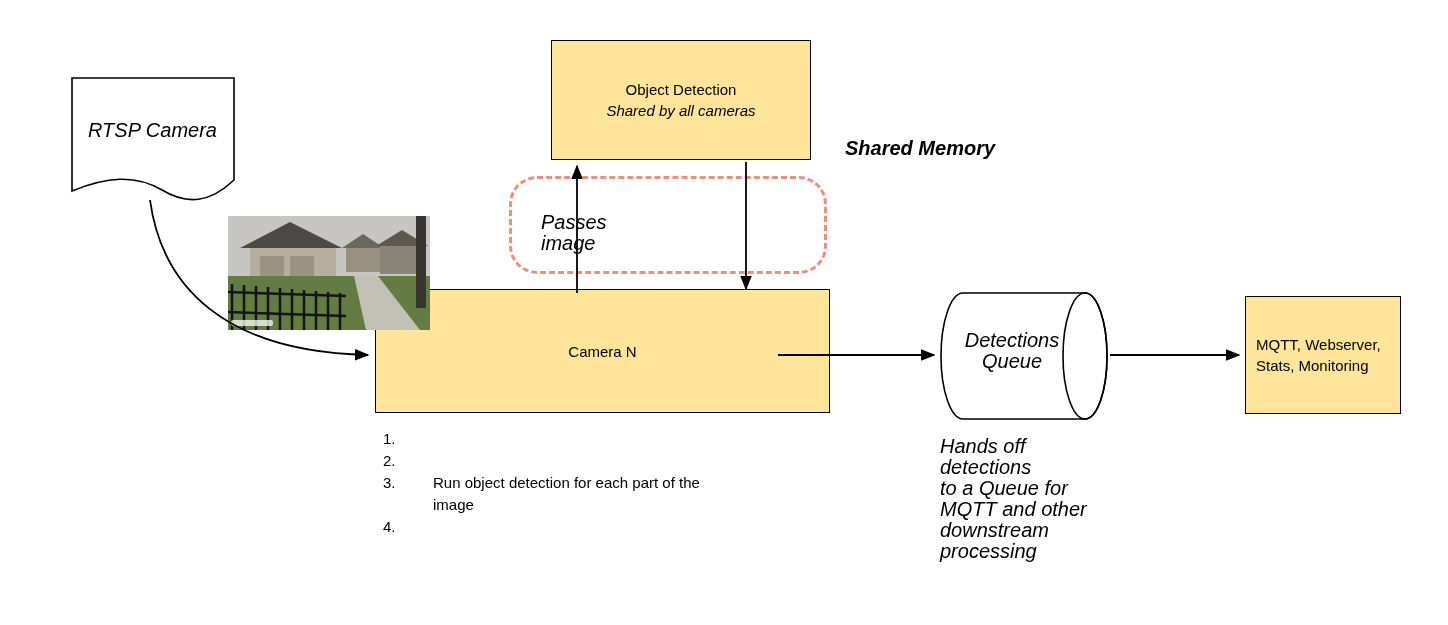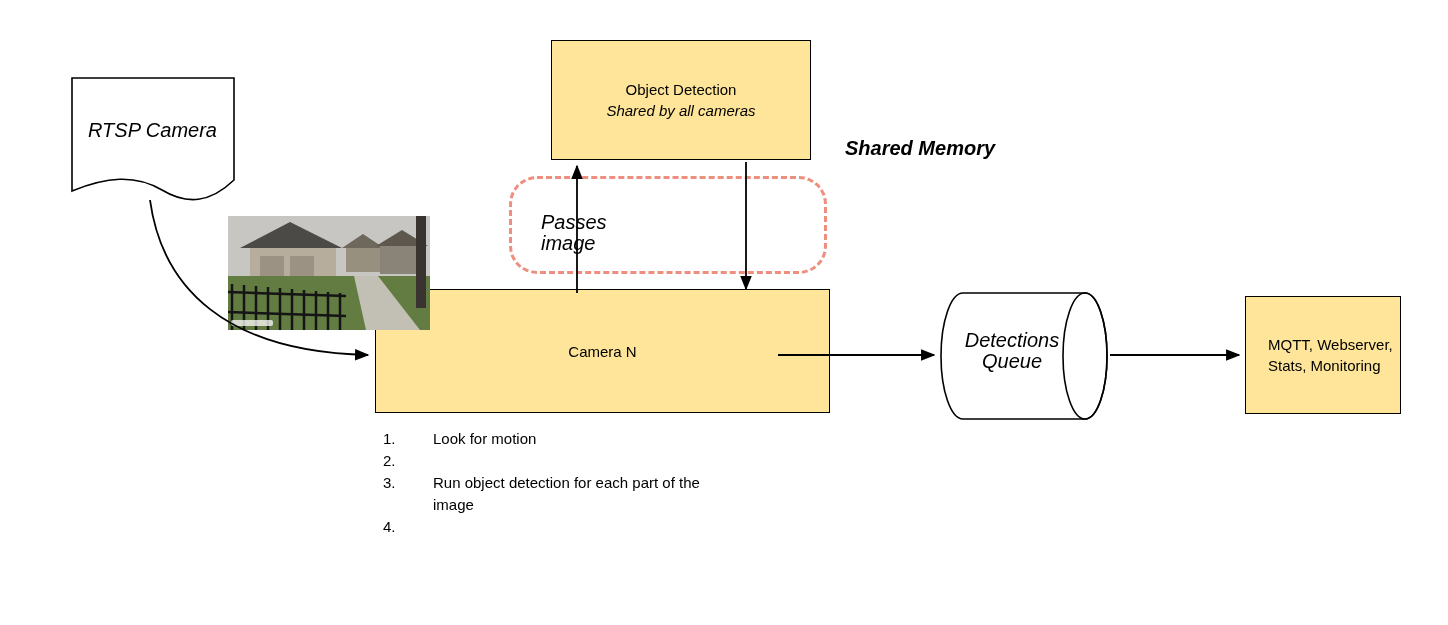--- a/index.html
+++ b/index.html
@@ -27,21 +27,21 @@
     flex-direction: column;
     align-items: center;
     justify-content: center;
     font-size: 15px;
     line-height: 21px;
     text-align: center;
   }
   .box-object-detection { left: 551px; top: 40px; width: 260px; height: 120px; }
   .box-camera-n        { left: 375px; top: 289px; width: 455px; height: 124px; }
   .box-mqtt            { left: 1245px; top: 296px; width: 156px; height: 118px;
-                         align-items: flex-start; text-align: left; padding-left: 22px; }
+                         align-items: flex-start; text-align: left; padding-left: 10px; }
   .subtitle { font-style: italic; }
   .dashed-region {
     position: absolute;
     left: 509px; top: 176px; width: 318px; height: 98px;
     border: 3px dashed var(--dash, #ee8e7f);
     border-radius: 28px;
     z-index: 1;
   }
   .label {
     position: absolute;
@@ -177,25 +177,29 @@
 
 
   <div class="label lbl-shared">
     <div class="t">Shared Memory</div>
   </div>
 
 
   <div class="label lbl-queue pre">Detections
 Queue</div>
 
+  <div class="label lbl-queue-note pre">Hands off detections
+to a Queue for
+MQTT and other
+downstream
+processing</div>
 
   <div class="steps">
     <div class="step">
       <div class="step-num">1.</div>
-      <div class="step-text">Look for motion</div>
     </div>
     <div class="step">
       <div class="step-num">2.</div>
     </div>
     <div class="step">
       <div class="step-num">3.</div>
       <div class="step-text">Run object detection for each part of the
 image</div>
     </div>
     <div class="step">

